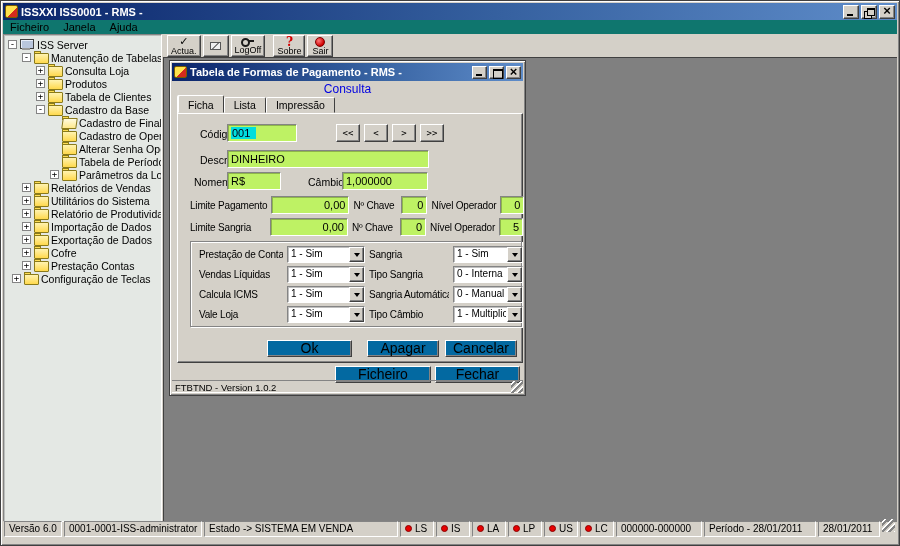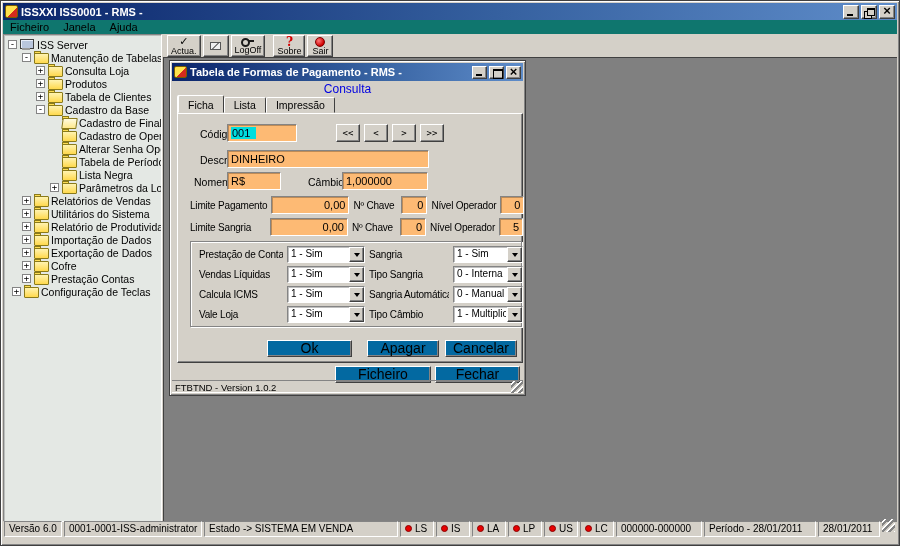--- a/index.html
+++ b/index.html
@@ -100,21 +100,21 @@
   .tab { height:16px; margin-top:2px; padding:1px 9px 0 9px; font-size:10.5px;
     background:#d4d0c8; border:1px solid; border-color:#fff #404040 #d4d0c8 #fff;
     border-radius:2px 2px 0 0; }
   .tab.active { height:18px; margin-top:0; padding-top:3px; box-shadow:-1px 0 0 #fff; }
   .tabpage { position:absolute; left:0; top:18px; width:346px; height:250px;
     background:#d4d0c8; border:1px solid; border-color:#fff #404040 #404040 #fff;
     box-shadow: inset -1px -1px 0 #848484; }
 
   .flabel { position:absolute; font-size:10.5px; white-space:nowrap; }
   .field { border:1px solid; border-color:#848484 #fff #fff #848484;
-    box-shadow: inset 1px 1px 0 rgba(0,0,0,.25); background:#fdba74; height:17px;
+    box-shadow: inset 1px 1px 0 rgba(0,0,0,.25); background:#bef264; height:17px;
     font-family:"Liberation Sans",sans-serif; font-size:11px; padding:8px 3px; }
   input.field { position:absolute; }
   input.num { text-align:right; }
   .codigo-field { position:absolute; left:49px; top:10px; width:70px; display:flex; align-items:center; }
   .codigo-field .sel { background:#00dede; color:#000016; padding:0 6px 0 1px; font-size:11px; }
 
   .navbtn { position:absolute; top:10px; width:24px; height:18px; background:#d4d0c8;
     border:1px solid; border-color:#fff #404040 #404040 #fff; box-shadow: inset -1px -1px 0 #848484;
     font-size:9px; text-align:center; line-height:16px; font-family:"DejaVu Sans Mono",monospace; }
 
@@ -223,25 +223,20 @@
       <span class="tbox"></span>
       <span class="ticon i-folder"></span>
       <span class="tlabel">Alterar Senha Operador</span>
     </div>
     <div class="trow" style="padding-left:46px">
       <span class="tbox"></span>
       <span class="ticon i-folder"></span>
       <span class="tlabel">Tabela de Períodos</span>
     </div>
     <div class="trow" style="padding-left:46px">
-      <span class="tbox"></span>
-      <span class="ticon i-folder"></span>
-      <span class="tlabel">Lista Negra</span>
-    </div>
-    <div class="trow" style="padding-left:46px">
       <span class="tbox">+</span>
       <span class="ticon i-folder"></span>
       <span class="tlabel">Parâmetros da Loja</span>
     </div>
     <div class="trow" style="padding-left:18px">
       <span class="tbox">+</span>
       <span class="ticon i-folder"></span>
       <span class="tlabel">Relatórios de Vendas</span>
     </div>
     <div class="trow" style="padding-left:18px">

